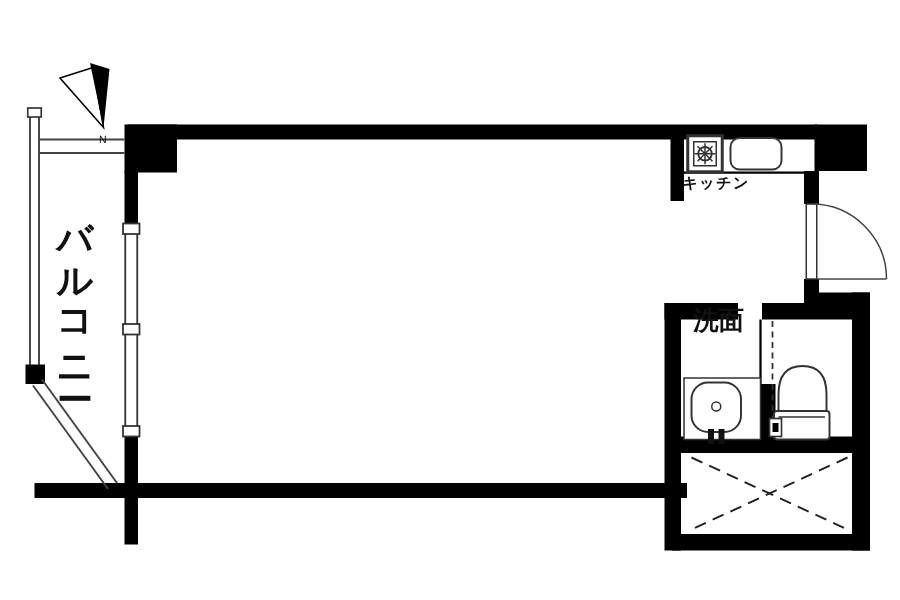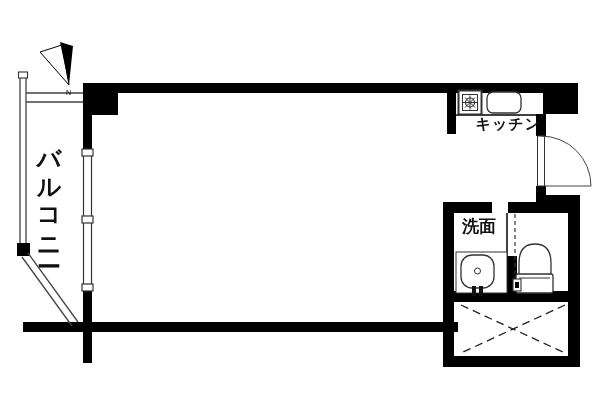--- a/index.html
+++ b/index.html
@@ -7,23 +7,23 @@
     position:relative;width:600px;height:400px;background:#ffffff;
     font-family:"Liberation Sans","DejaVu Sans",sans-serif;overflow:hidden;
   }
   #plan-svg{position:absolute;left:0;top:0;}
   .label{position:absolute;color:#111;white-space:nowrap;}
   .label-main{left:203px;top:182px;width:150px;text-align:center;
     font-size:35px;font-weight:600;letter-spacing:3px;}
   .label-balcony{left:33px;top:132px;height:170px;
     writing-mode:vertical-rl;text-orientation:mixed;
     font-size:24px;font-weight:600;letter-spacing:3px;}
-  .label-kitchen{left:455px;top:115px;width:86px;text-align:right;
-    font-size:15px;font-weight:600;letter-spacing:1px;}
-  .label-washroom{left:456px;top:215px;width:46px;text-align:center;
+  .label-kitchen{left:455px;top:115px;width:86px;text-align:left;
+    font-size:10px;font-weight:600;letter-spacing:1px;}
+  .label-washroom{left:456px;top:202px;width:46px;text-align:center;
     font-size:17px;font-weight:600;}
   .label-wc{left:510px;top:214px;width:60px;text-align:center;
     font-size:17px;font-weight:700;letter-spacing:1px;}
   .wall{fill:#000000;}
   .thin{stroke:#444444;fill:none;}
   .fix{stroke:#333333;fill:#ffffff;}
 </style>
 </head>
 <body>
 

